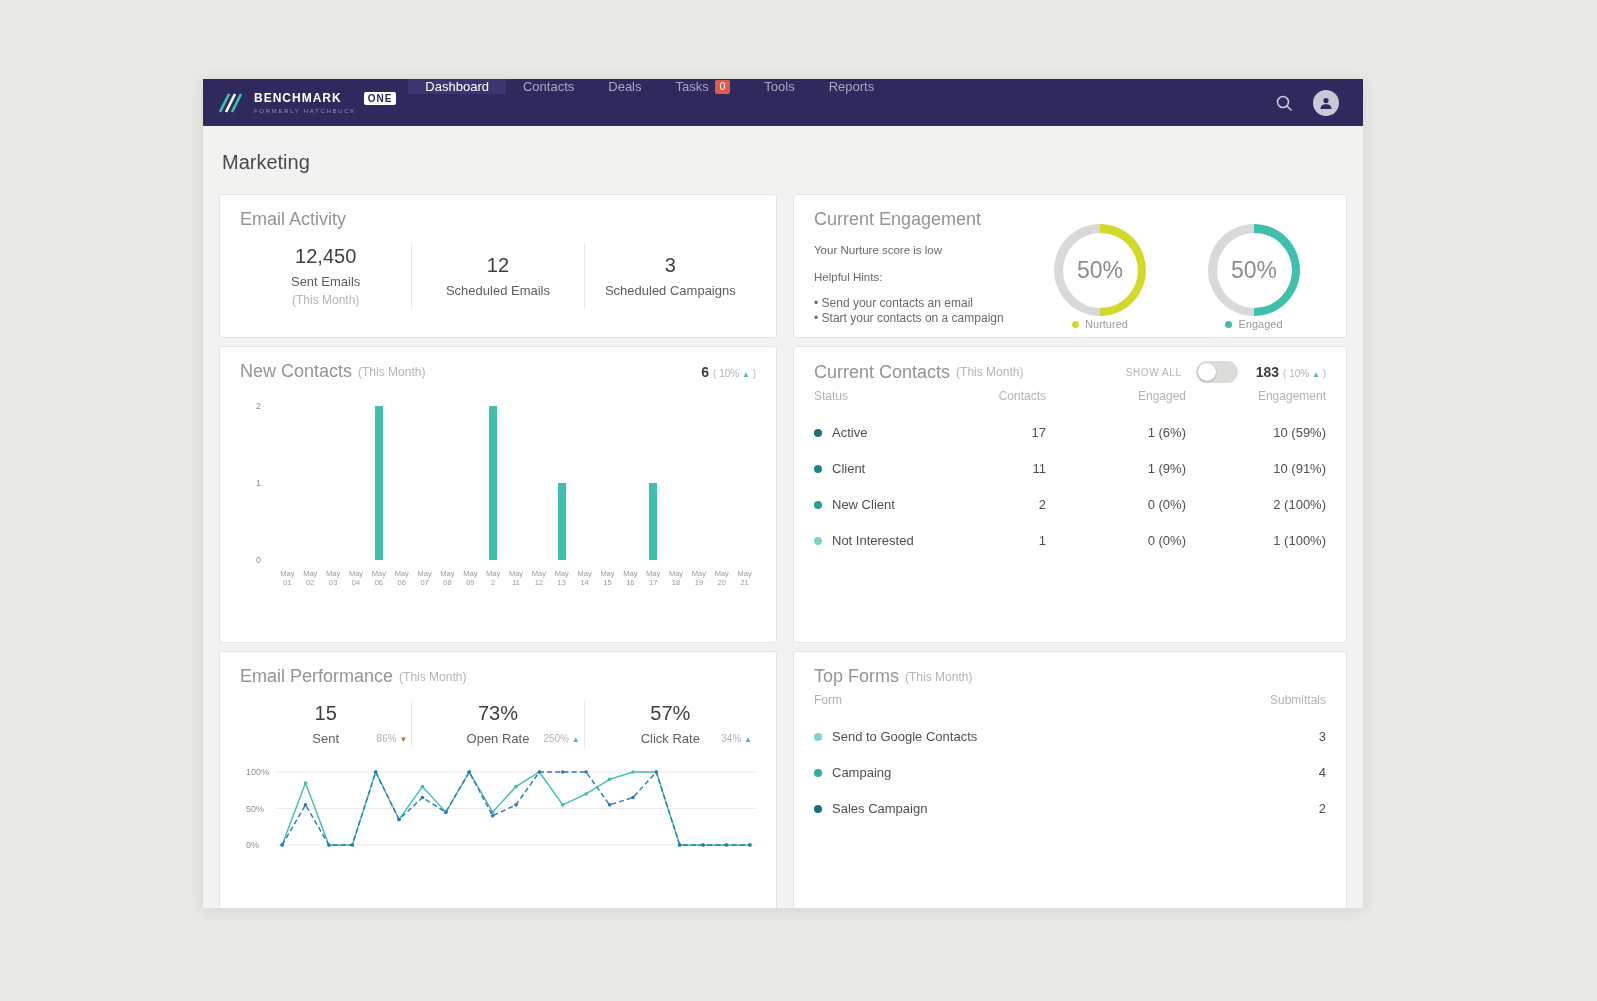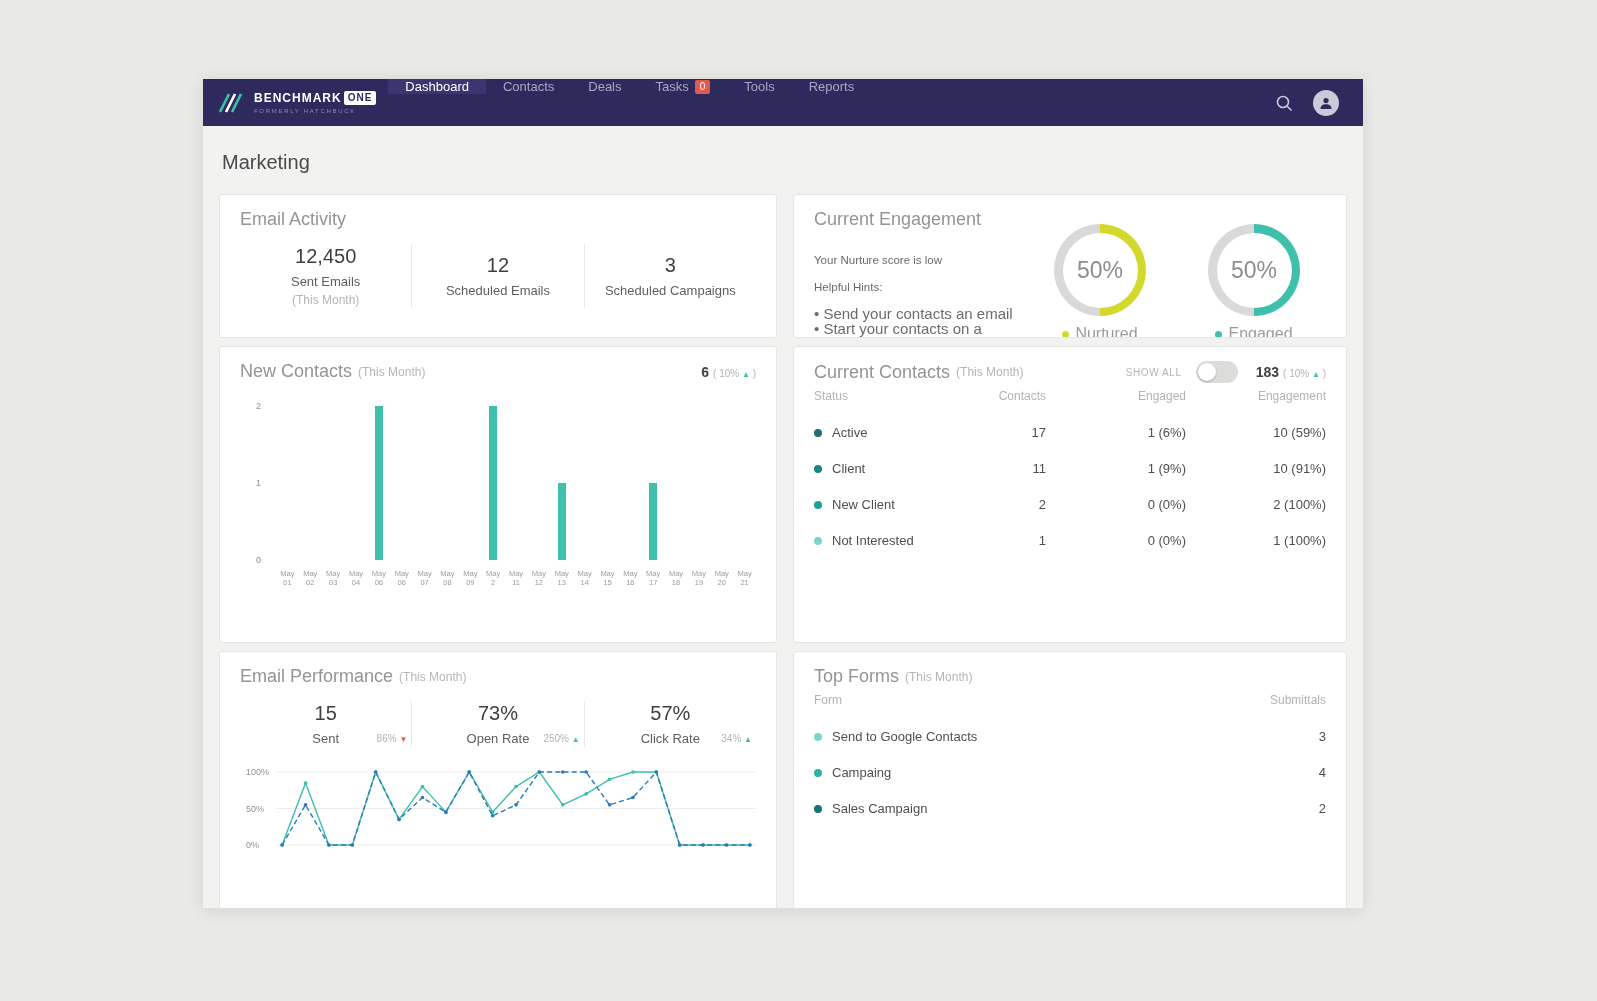--- a/index.html
+++ b/index.html
@@ -4,21 +4,21 @@
 <style>
   *{box-sizing:border-box;margin:0;padding:0}
   html,body{width:1597px;height:1001px}
   body{background:#e9e9e7;font-family:"Liberation Sans",sans-serif;position:relative;overflow:hidden}
   .window{position:absolute;left:203px;top:79px;width:1160px;height:829px;background:#f2f2f0;overflow:hidden;box-shadow:0 2px 16px rgba(0,0,0,.10)}
 
   
   .navbar{height:47px;background:#2f2a5e;display:flex;align-items:stretch}
   .brand{display:flex;align-items:center;gap:9px;padding:0 12px 0 16px;min-width:172px;cursor:pointer}
   .brand-text{display:flex;flex-direction:column;justify-content:center}
-  .brand-line{display:flex;gap:2px;font-size:12px;font-weight:bold;letter-spacing:1px;color:#fff}
+  .brand-line{display:flex;align-items:center;gap:22px;font-size:12px;font-weight:bold;letter-spacing:1px;color:#fff}
   .brand-badge{background:#fff;color:#2f2a5e;font-size:10px;font-weight:bold;padding:1px 4px;border-radius:2px}
   .brand-sub{font-size:6px;letter-spacing:1.7px;color:#8d8ab4;margin-top:3px}
   nav{display:flex;align-items:flex-start}
   .nav-item{display:flex;align-items:center;gap:6px;padding:0 17px;font-size:13px;color:#a9a7c6;cursor:pointer}
   .nav-item.active{background:#3c3670;color:#fff}
   .nav-badge{background:#e25950;color:#fff;font-size:10px;line-height:10px;padding:2px 5px;border-radius:2px}
   .nav-right{margin-left:auto;display:flex;align-items:center;gap:20px;padding-right:24px}
   .icon-btn{display:flex;align-items:center;cursor:pointer}
   .avatar{width:26px;height:26px;border-radius:50%;background:#c9c9d8;display:flex;align-items:center;justify-content:center;cursor:pointer}
 
@@ -40,30 +40,30 @@
   .vdiv{width:1px;height:64px;background:#e8e8e6}
   .vdiv.small{height:46px}
   .perf-change{position:absolute;right:4px;bottom:2px;font-size:10px;color:#b3b3b3;white-space:nowrap}
   .arrow{font-size:8px}
   .arrow.up{color:#3fc0ad}
   .arrow.down{color:#e25950}
 
   
   .engage-body{display:flex;margin-top:6px}
   .engage-text{width:228px}
-  .engage-note{font-size:11.5px;color:#6b6b6b;margin-top:18px}
+  .engage-note{font-size:11.5px;color:#6b6b6b;margin-top:8px}
   .engage-hints{font-size:11.5px;color:#6b6b6b;margin-top:15px}
   .engage-list{list-style:none;margin-top:13px}
-  .engage-list li{font-size:15px;color:#6b6b6b;line-height:15px}
+  .engage-list li{font-size:12px;color:#6b6b6b;line-height:15px}
   .engage-list li::before{content:"• "}
   .donut-group{display:flex;gap:62px;margin-left:auto;padding-right:26px;margin-top:-12px}
   .donut-item{display:flex;flex-direction:column;align-items:center}
   .donut-ring{width:92px;height:92px;border-radius:50%;display:flex;align-items:center;justify-content:center}
   .donut-hole{width:75px;height:75px;border-radius:50%;background:#fff;display:flex;align-items:center;justify-content:center;font-size:23px;color:#8d8d8d}
-  .donut-label{display:flex;align-items:center;gap:6px;margin-top:9px;font-size:16px;color:#9a9a9a}
+  .donut-label{display:flex;align-items:center;gap:6px;margin-top:2px;font-size:11px;color:#9a9a9a}
   .dot{width:8px;height:8px;border-radius:50%;display:inline-block;flex:none}
   .dot.sm{width:7px;height:7px}
 
   
   .hdr-right{margin-left:auto;display:flex;align-items:baseline;gap:4px}
   .hdr-total{font-size:14px;font-weight:bold;color:#3f3f3f}
   .hdr-change{font-size:10px;color:#b3b3b3;white-space:nowrap}
 
   
   .bar-chart{margin-top:24px;padding-left:36px;position:relative}

